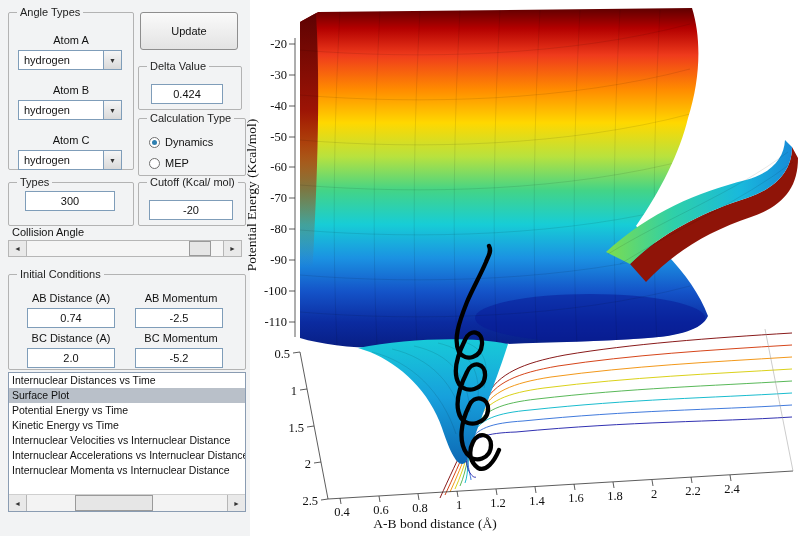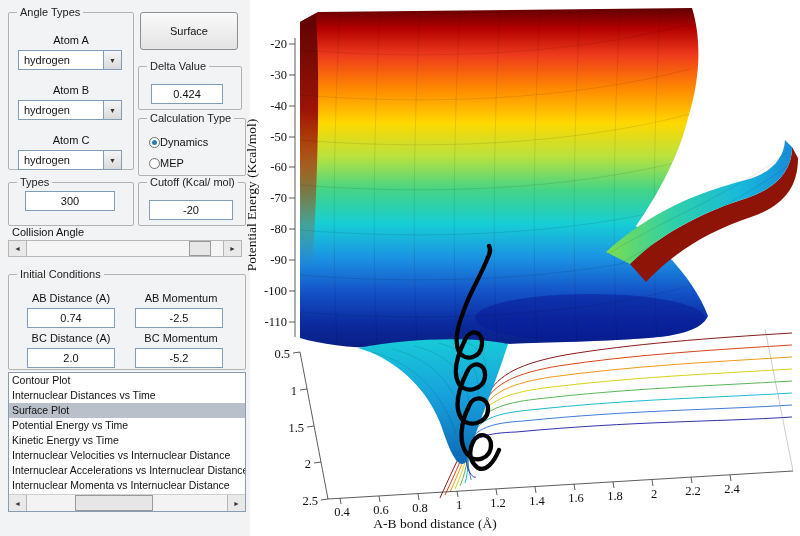--- a/index.html
+++ b/index.html
@@ -38,21 +38,21 @@
   }
   
   .btn{
     position:absolute;box-sizing:border-box;
     border:1px solid #8e8e8e;border-radius:3px;
     background:linear-gradient(#fafafa,#e3e3e3);
     font-size:11px;display:flex;align-items:center;justify-content:center;
     cursor:default;
   }
   
-  .radiorow{position:absolute;display:flex;align-items:center;}
+  .radiorow{position:absolute;display:flex;align-items:center;gap:5px;}
   .radio{width:11px;height:11px;border-radius:50%;border:1px solid #707070;background:#fff;position:relative;box-sizing:border-box;}
   .radio.sel::after{content:"";position:absolute;left:2px;top:2px;width:5px;height:5px;border-radius:50%;background:#2e7fb0;}
   
   .slider{
     position:absolute;height:17px;background:#f5f5f5;
     border:1px solid #b6b6b6;box-sizing:border-box;display:flex;
   }
   .sb-arrow{
     width:17px;align-self:stretch;background:#e9e9e9;
     display:flex;align-items:center;justify-content:center;
@@ -95,21 +95,21 @@
       <span class="txt">hydrogen</span>
       <span class="arrowbox">▼</span>
     </div>
     <div class="lbl" style="left:0;top:116px;width:100%;">Atom C</div>
     <div class="combo" style="left:9px;top:132px;width:104px;">
       <span class="txt">hydrogen</span>
       <span class="arrowbox">▼</span>
     </div>
   </fieldset>
 
-  <div class="btn" style="left:140px;top:12px;width:98px;height:38px;">Surface</div>
+  <div class="btn" style="left:140px;top:12px;width:98px;height:38px;">Update</div>
 
   <fieldset class="gb" style="left:138px;top:60px;width:102px;height:48px;">
     <legend>Delta Value</legend>
     <input class="tin" style="left: 12px; top: 12px; width: 72px;" value="0.424">
   </fieldset>
 
   <fieldset class="gb" style="left:138px;top:112px;width:106px;height:62px;">
     <legend>Calculation Type</legend>
     <div class="radiorow" style="left:10px;top:12px;">
       <span class="radio sel"></span>
@@ -146,21 +146,20 @@
     <div class="lbl" style="left:120px;top:12px;width:104px;">AB Momentum</div>
     <input class="tin" style="left: 18px; top: 28px; width: 88px;" value="0.74">
     <input class="tin" style="left: 126px; top: 28px; width: 88px;" value="-2.5">
     <div class="lbl" style="left:10px;top:52px;width:104px;">BC Distance (A)</div>
     <div class="lbl" style="left:120px;top:52px;width:104px;">BC Momentum</div>
     <input class="tin" style="left: 18px; top: 68px; width: 88px;" value="2.0">
     <input class="tin" style="left: 126px; top: 68px; width: 88px;" value="-5.2">
   </fieldset>
 
   <div class="listbox" style="left:8px;top:372px;width:238px;height:140px;">
-    <div class="item">Contour Plot</div>
     <div class="item">Internuclear Distances vs Time</div>
     <div class="item selected">Surface Plot</div>
     <div class="item">Potential Energy vs Time</div>
     <div class="item">Kinetic Energy vs Time</div>
     <div class="item">Internuclear Velocities vs Internuclear Distance</div>
     <div class="item">Internuclear Accelerations vs Internuclear Distance</div>
     <div class="item">Internuclear Momenta vs Internuclear Distance</div>
     <div class="hscroll">
       <span class="sb-arrow l">◄</span>
       <span class="sb-track">

